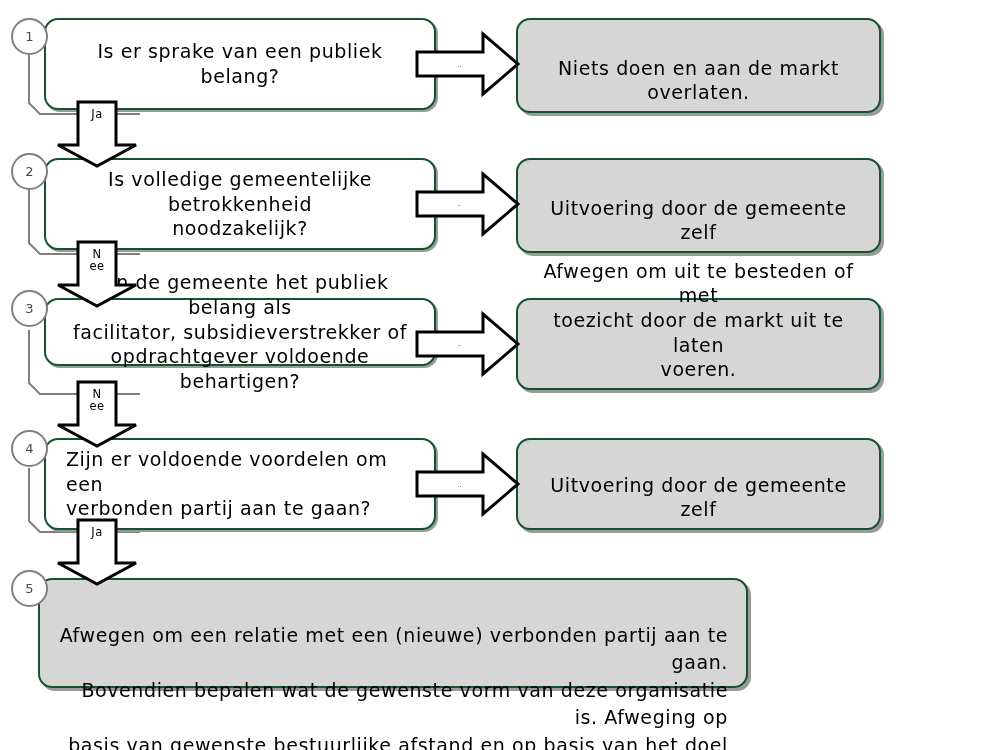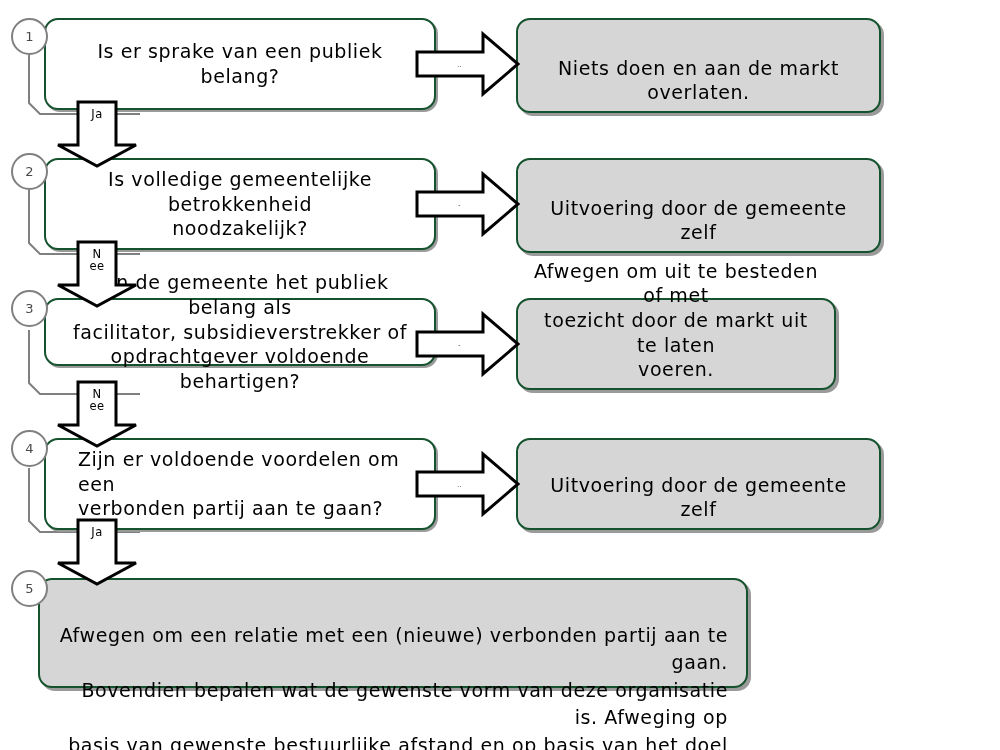--- a/index.html
+++ b/index.html
@@ -205,35 +205,35 @@
     <span>3</span>
   </div>
 
   <div class="arrow-right" style="left:415px; top:310px; width:105px; height:68px;">
     <svg width="105" height="68" viewBox="0 0 105 68">
       <polygon points="2,22 68,22 68,4 103,34 68,64 68,46 2,46" fill="#ffffff" stroke="#000000" stroke-width="3" stroke-linejoin="miter"></polygon>
     </svg>
     <span class="arrow-label">-</span>
   </div>
 
-  <div class="node outcome" style="left:516px; top:298px; width:320px; height:92px;">
+  <div class="node outcome" style="left:516px; top:298px; width:365px; height:92px;">
     <span class="node-text">Afwegen om uit te besteden of met
 toezicht door de markt uit te laten
 voeren.</span>
   </div>
 
   <div class="arrow-down" style="left:56px; top:380px; width:82px; height:68px;">
     <svg width="82" height="68" viewBox="0 0 82 68">
       <polygon points="22,2 60,2 60,45 80,45 41,66 2,45 22,45" fill="#ffffff" stroke="#000000" stroke-width="3" stroke-linejoin="miter"></polygon>
     </svg>
     <span class="arrow-label">N
 ee</span>
   </div>
 
-  <div class="node question" style="left:44px; top:438px; width:392px; height:92px; justify-content:flex-start; text-align:left; padding-left:32px;">
+  <div class="node question" style="left:44px; top:438px; width:392px; height:92px; justify-content:flex-start; text-align:left; padding-left:20px;">
     <span class="node-text" style="text-align:left;">Zijn er voldoende voordelen om een
 verbonden partij aan te gaan?</span>
   </div>
 
   <div class="step-circle" style="left:11px; top:430px;">
     <span>4</span>
   </div>
 
   <div class="arrow-right" style="left:415px; top:450px; width:105px; height:68px;">
     <svg width="105" height="68" viewBox="0 0 105 68">

